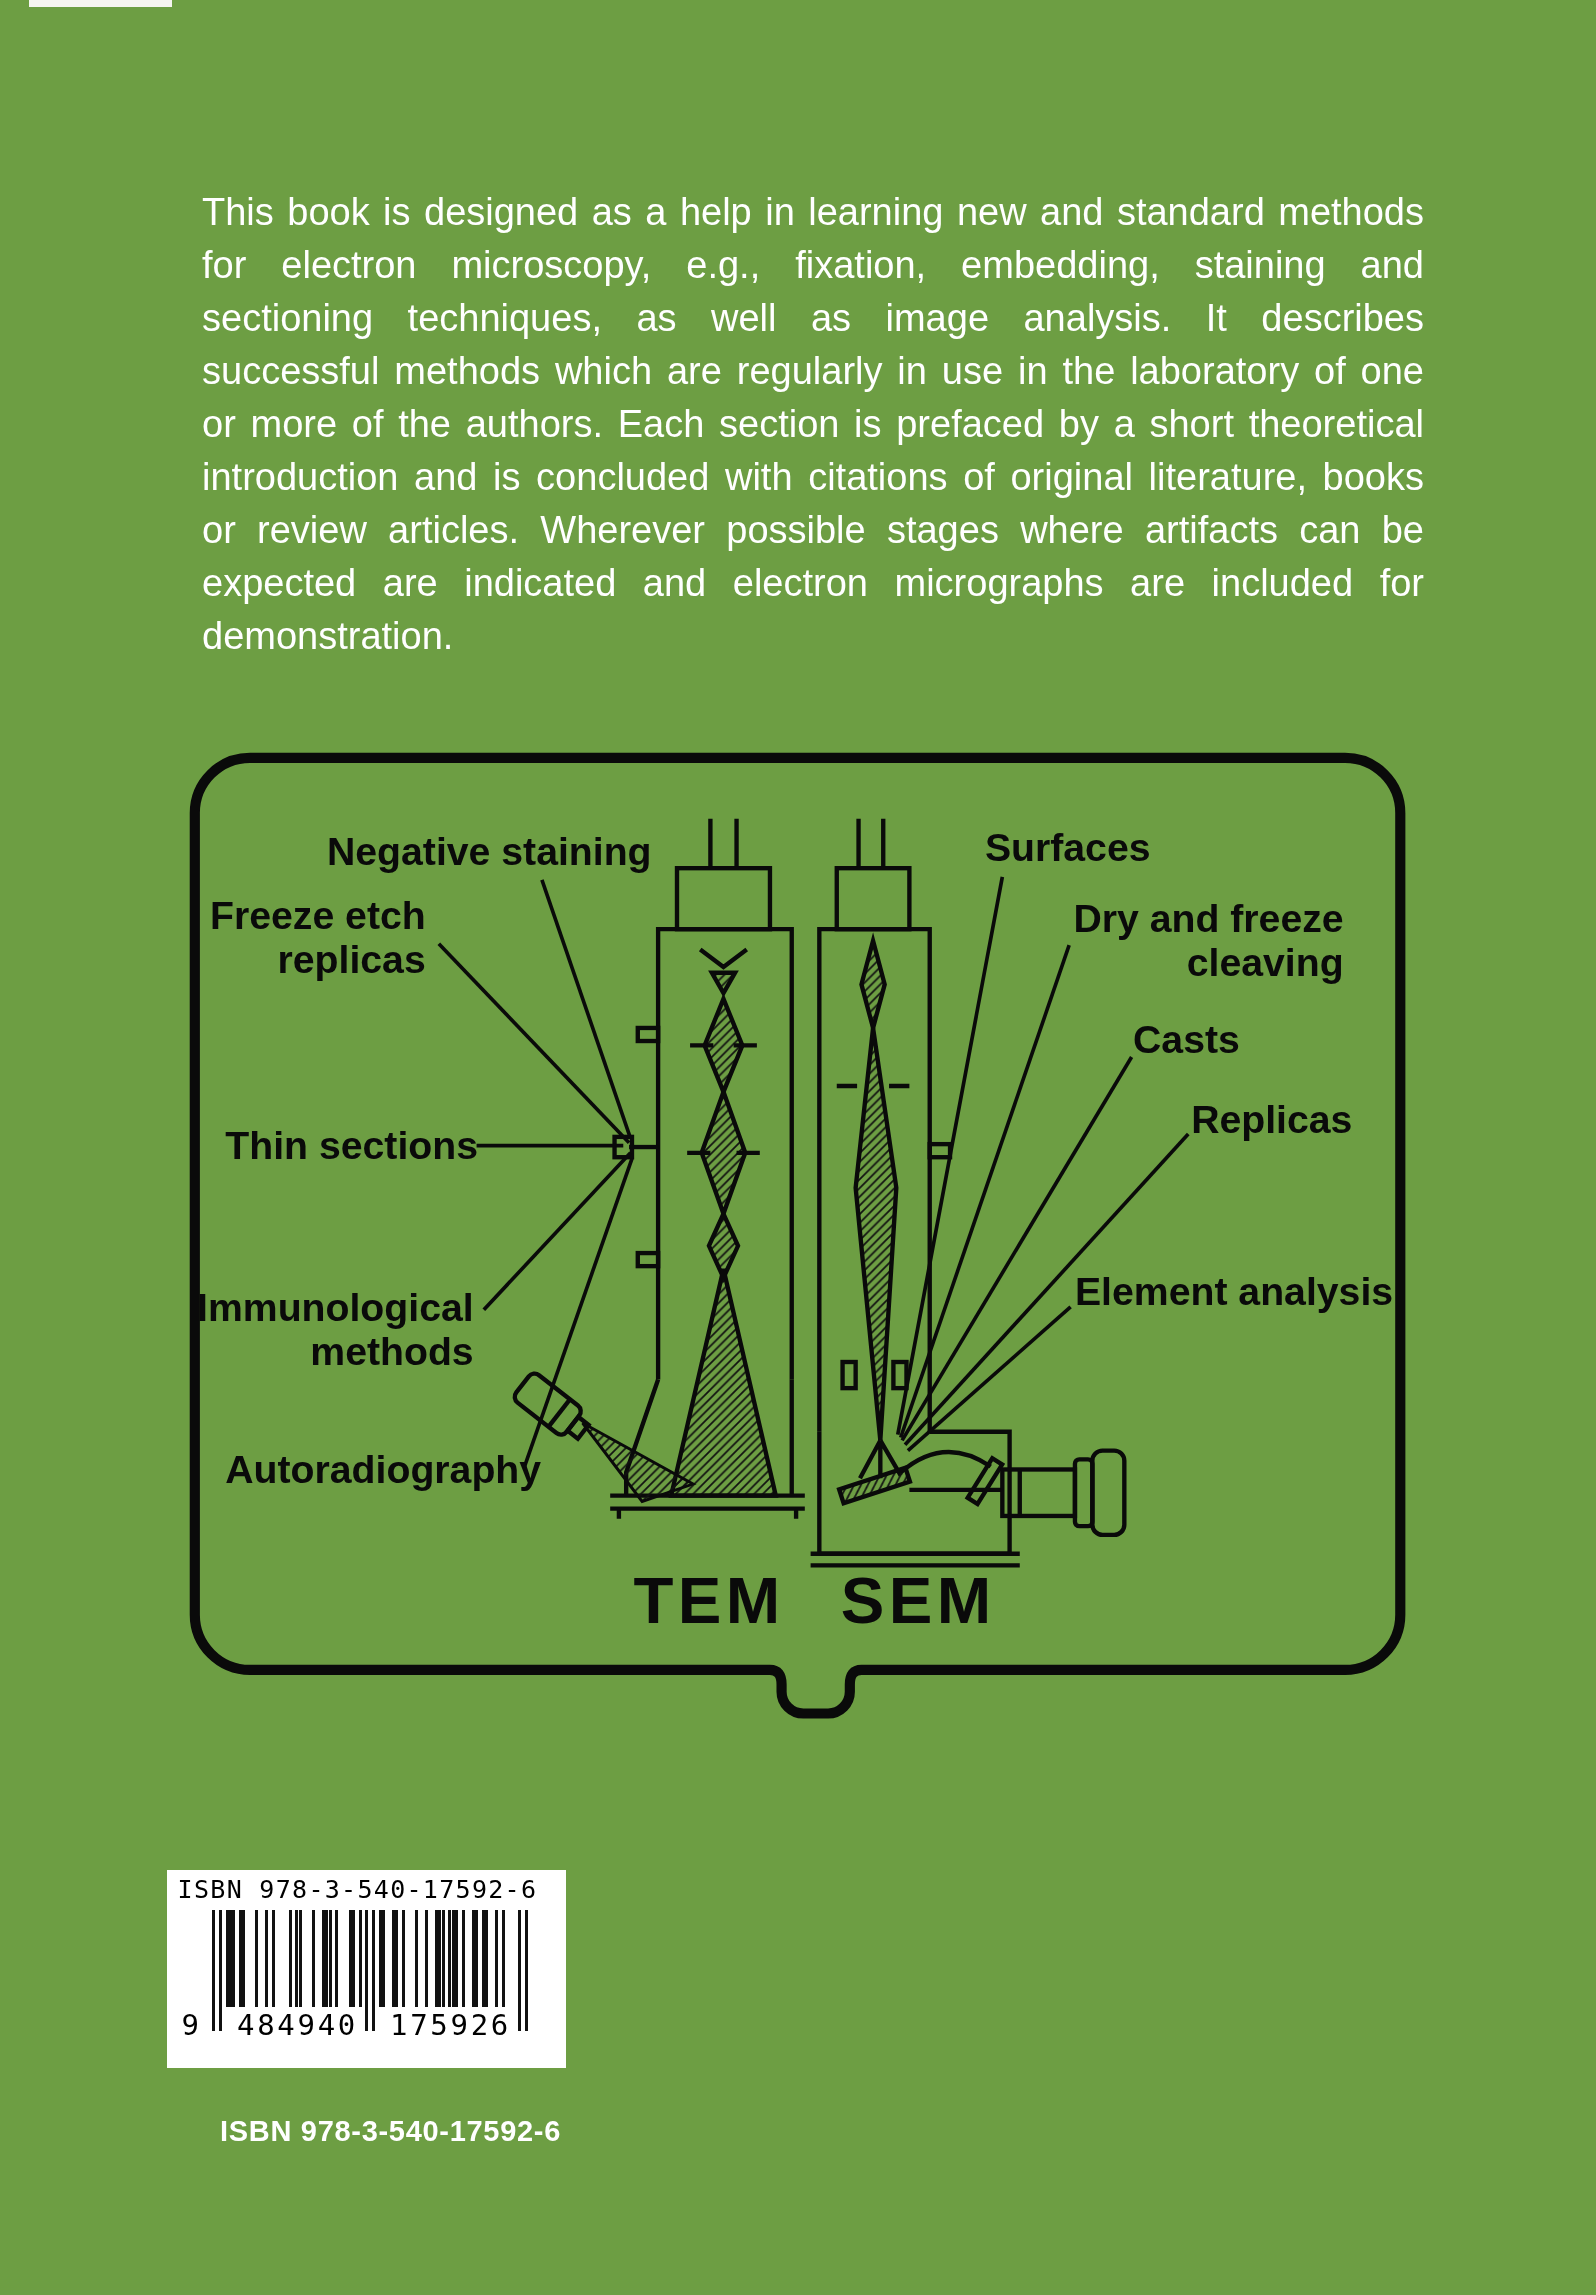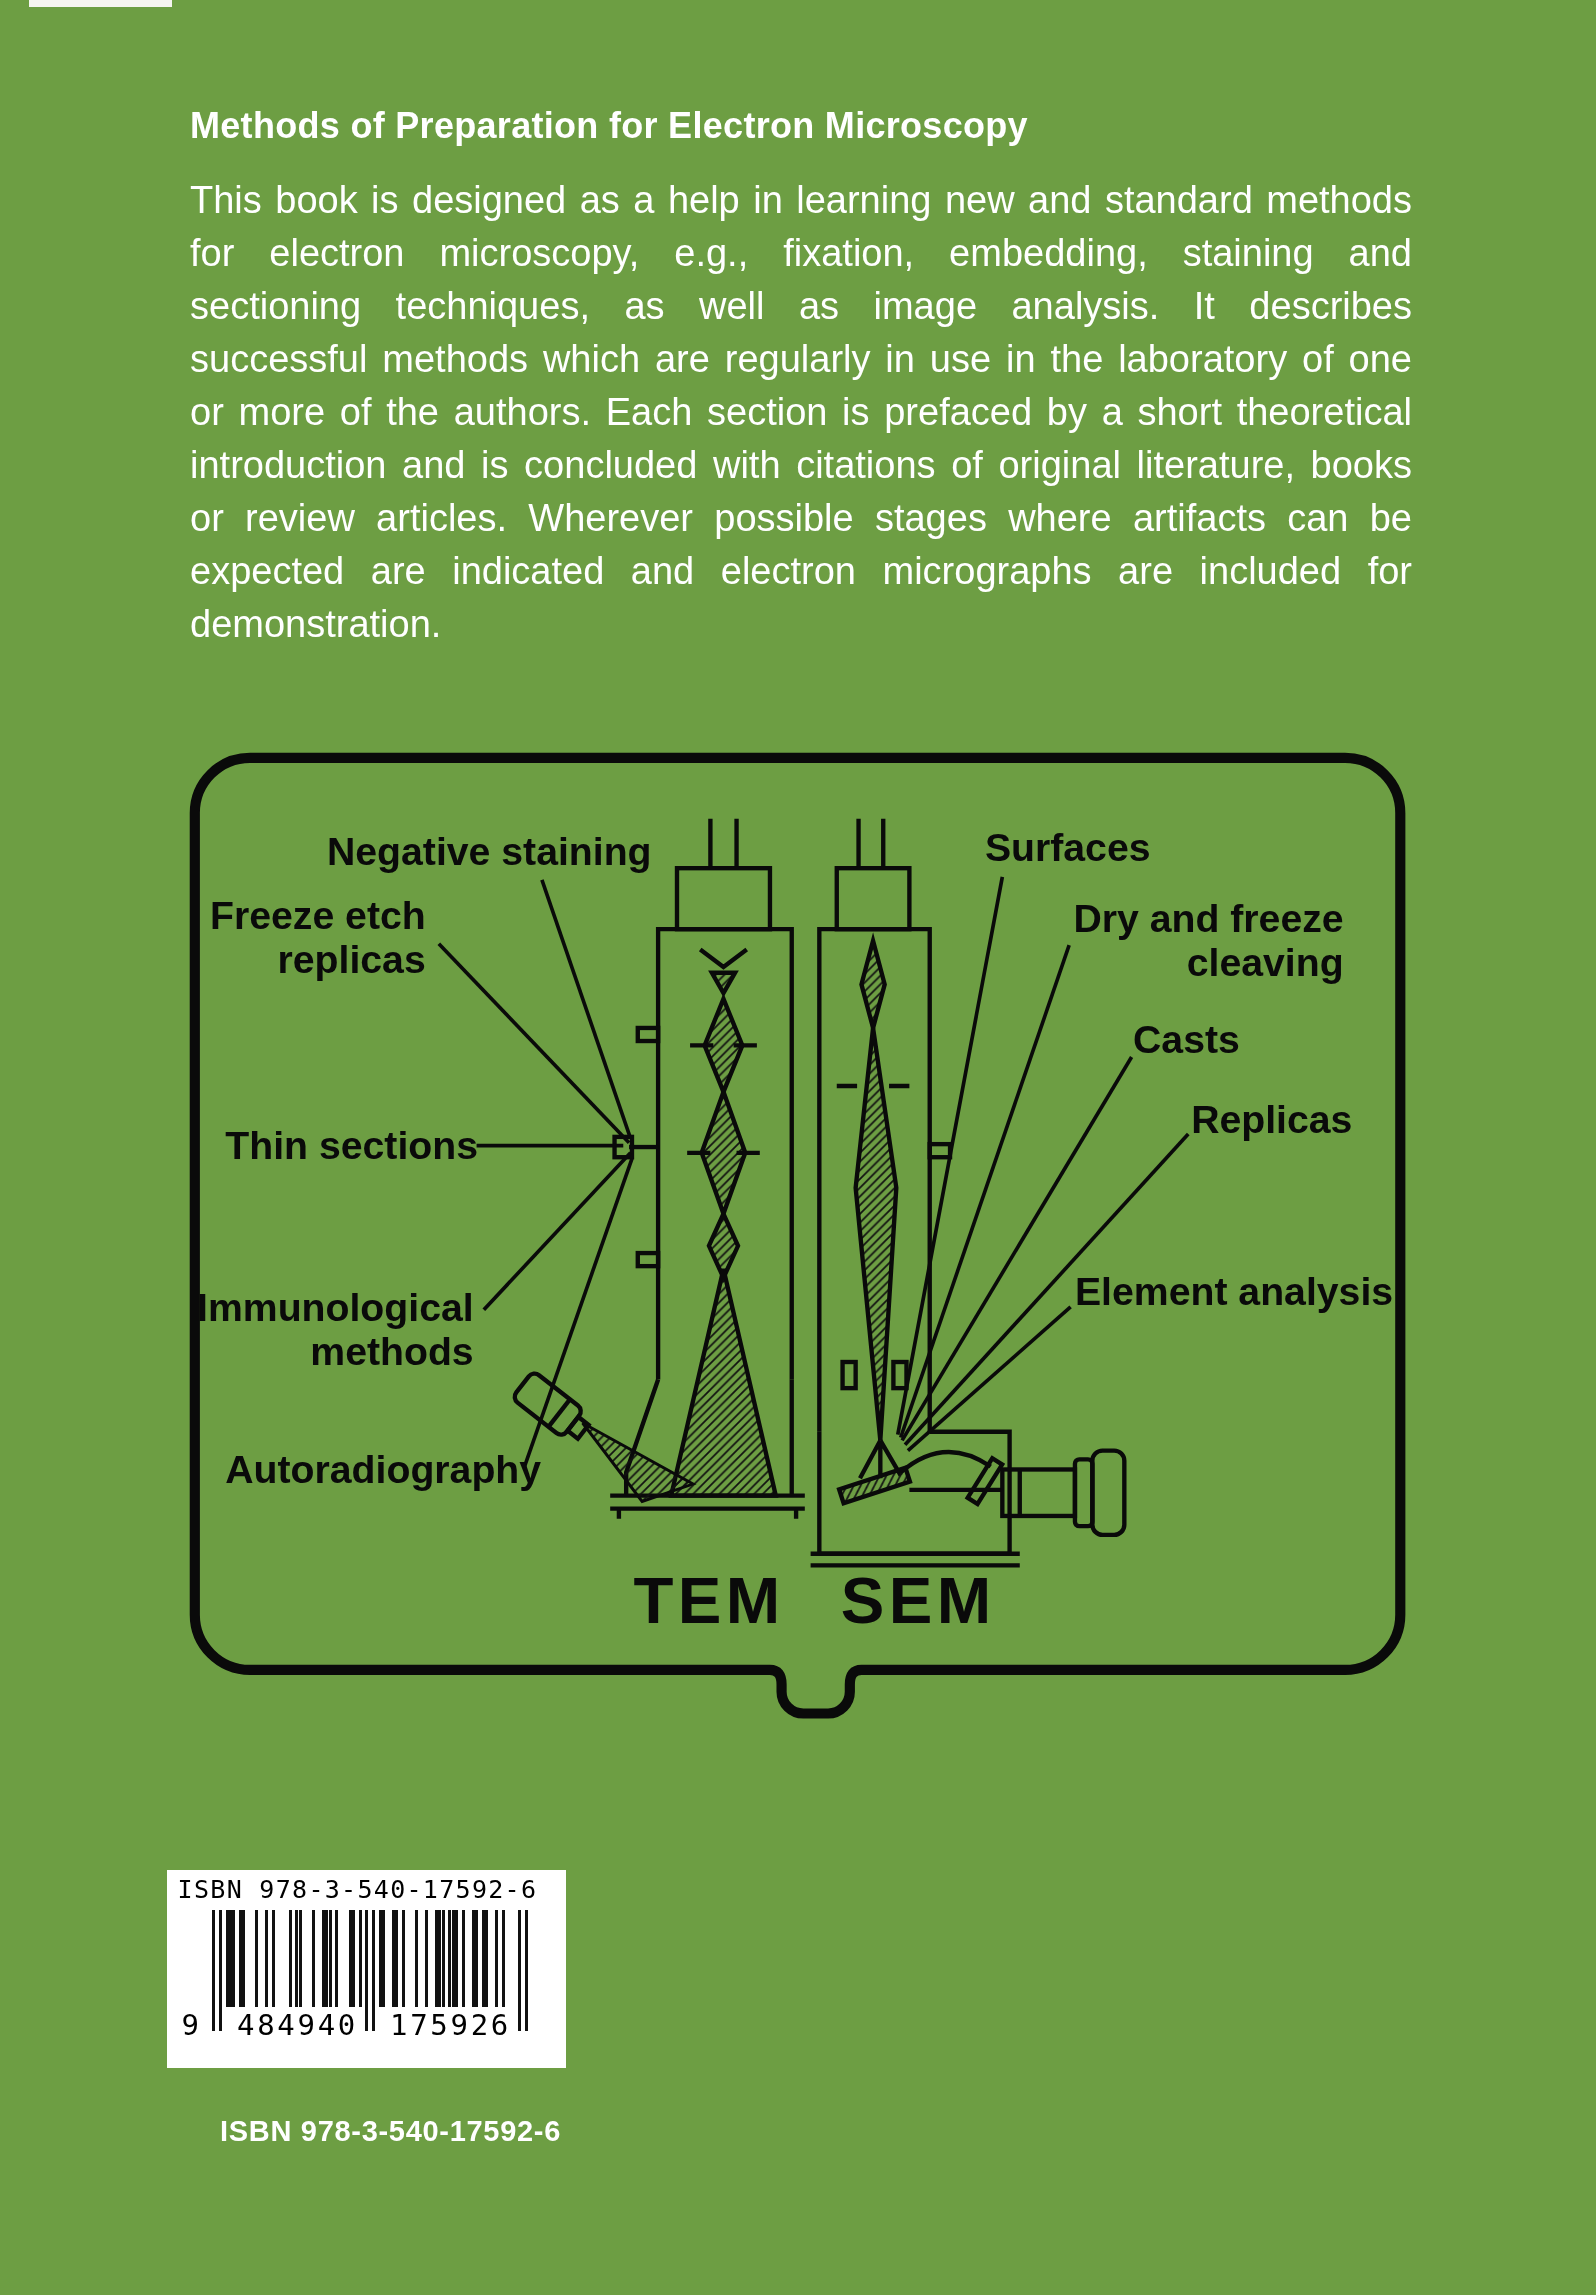--- a/index.html
+++ b/index.html
@@ -11,21 +11,21 @@
   }
   .scan-sliver{
     position:absolute;left:29px;top:0;width:143px;height:6.7px;background:#f5f5f0;
   }
   .page-title{
     position:absolute;left:190px;top:105px;width:1224px;
     margin:0;font-size:36px;font-weight:bold;letter-spacing:0.3px;
   }
   .blurb{
     position:absolute;left:190px;top:174px;width:1222px;
-    margin:0;font-size:38px;line-height:53px;font-weight:400;
+    margin:12px;font-size:38px;line-height:53px;font-weight:400;
     text-align:justify;text-align-last:left;word-spacing:2px;
   }
   .diagram{
     position:absolute;left:189px;top:752px;width:1220px;height:976px;
   }
   .diagram svg{display:block;}
   .diagram text{
     font-family:"Liberation Sans",sans-serif;
     font-weight:bold;fill:#0a0a0a;font-size:27px;
   }
@@ -53,21 +53,20 @@
     font-size:29px;font-weight:bold;letter-spacing:0.7px;
   }
 </style>
 </head>
 <body>
 
 <div class="page" style="background: rgb(109, 158, 67); color: rgb(255, 255, 255);">
 
   <div class="scan-sliver"></div>
 
-  <h1 class="page-title">Methods of Preparation for Electron Microscopy</h1>
 
   <p class="blurb">This book is designed as a help in learning new and standard methods for electron microscopy, e.g., fixation, embedding, staining and sectioning techniques, as well as image analysis. It describes successful methods which are regularly in use in the laboratory of one or more of the authors. Each section is prefaced by a short theoretical introduction and is concluded with citations of original literature, books or review articles. Wherever possible stages where artifacts can be expected are indicated and electron micrographs are included for demonstration.</p>
 
   <div class="diagram">
     <svg viewBox="0 0 840 672" width="1220" height="976">
       <defs>
         <pattern id="hatch" width="6" height="6" patternUnits="userSpaceOnUse">
           <path d="M0,6 L6,0 M-1,1 L1,-1 M5,7 L7,5" stroke="#111" stroke-width="1.2"></path>
         </pattern>
       </defs>

